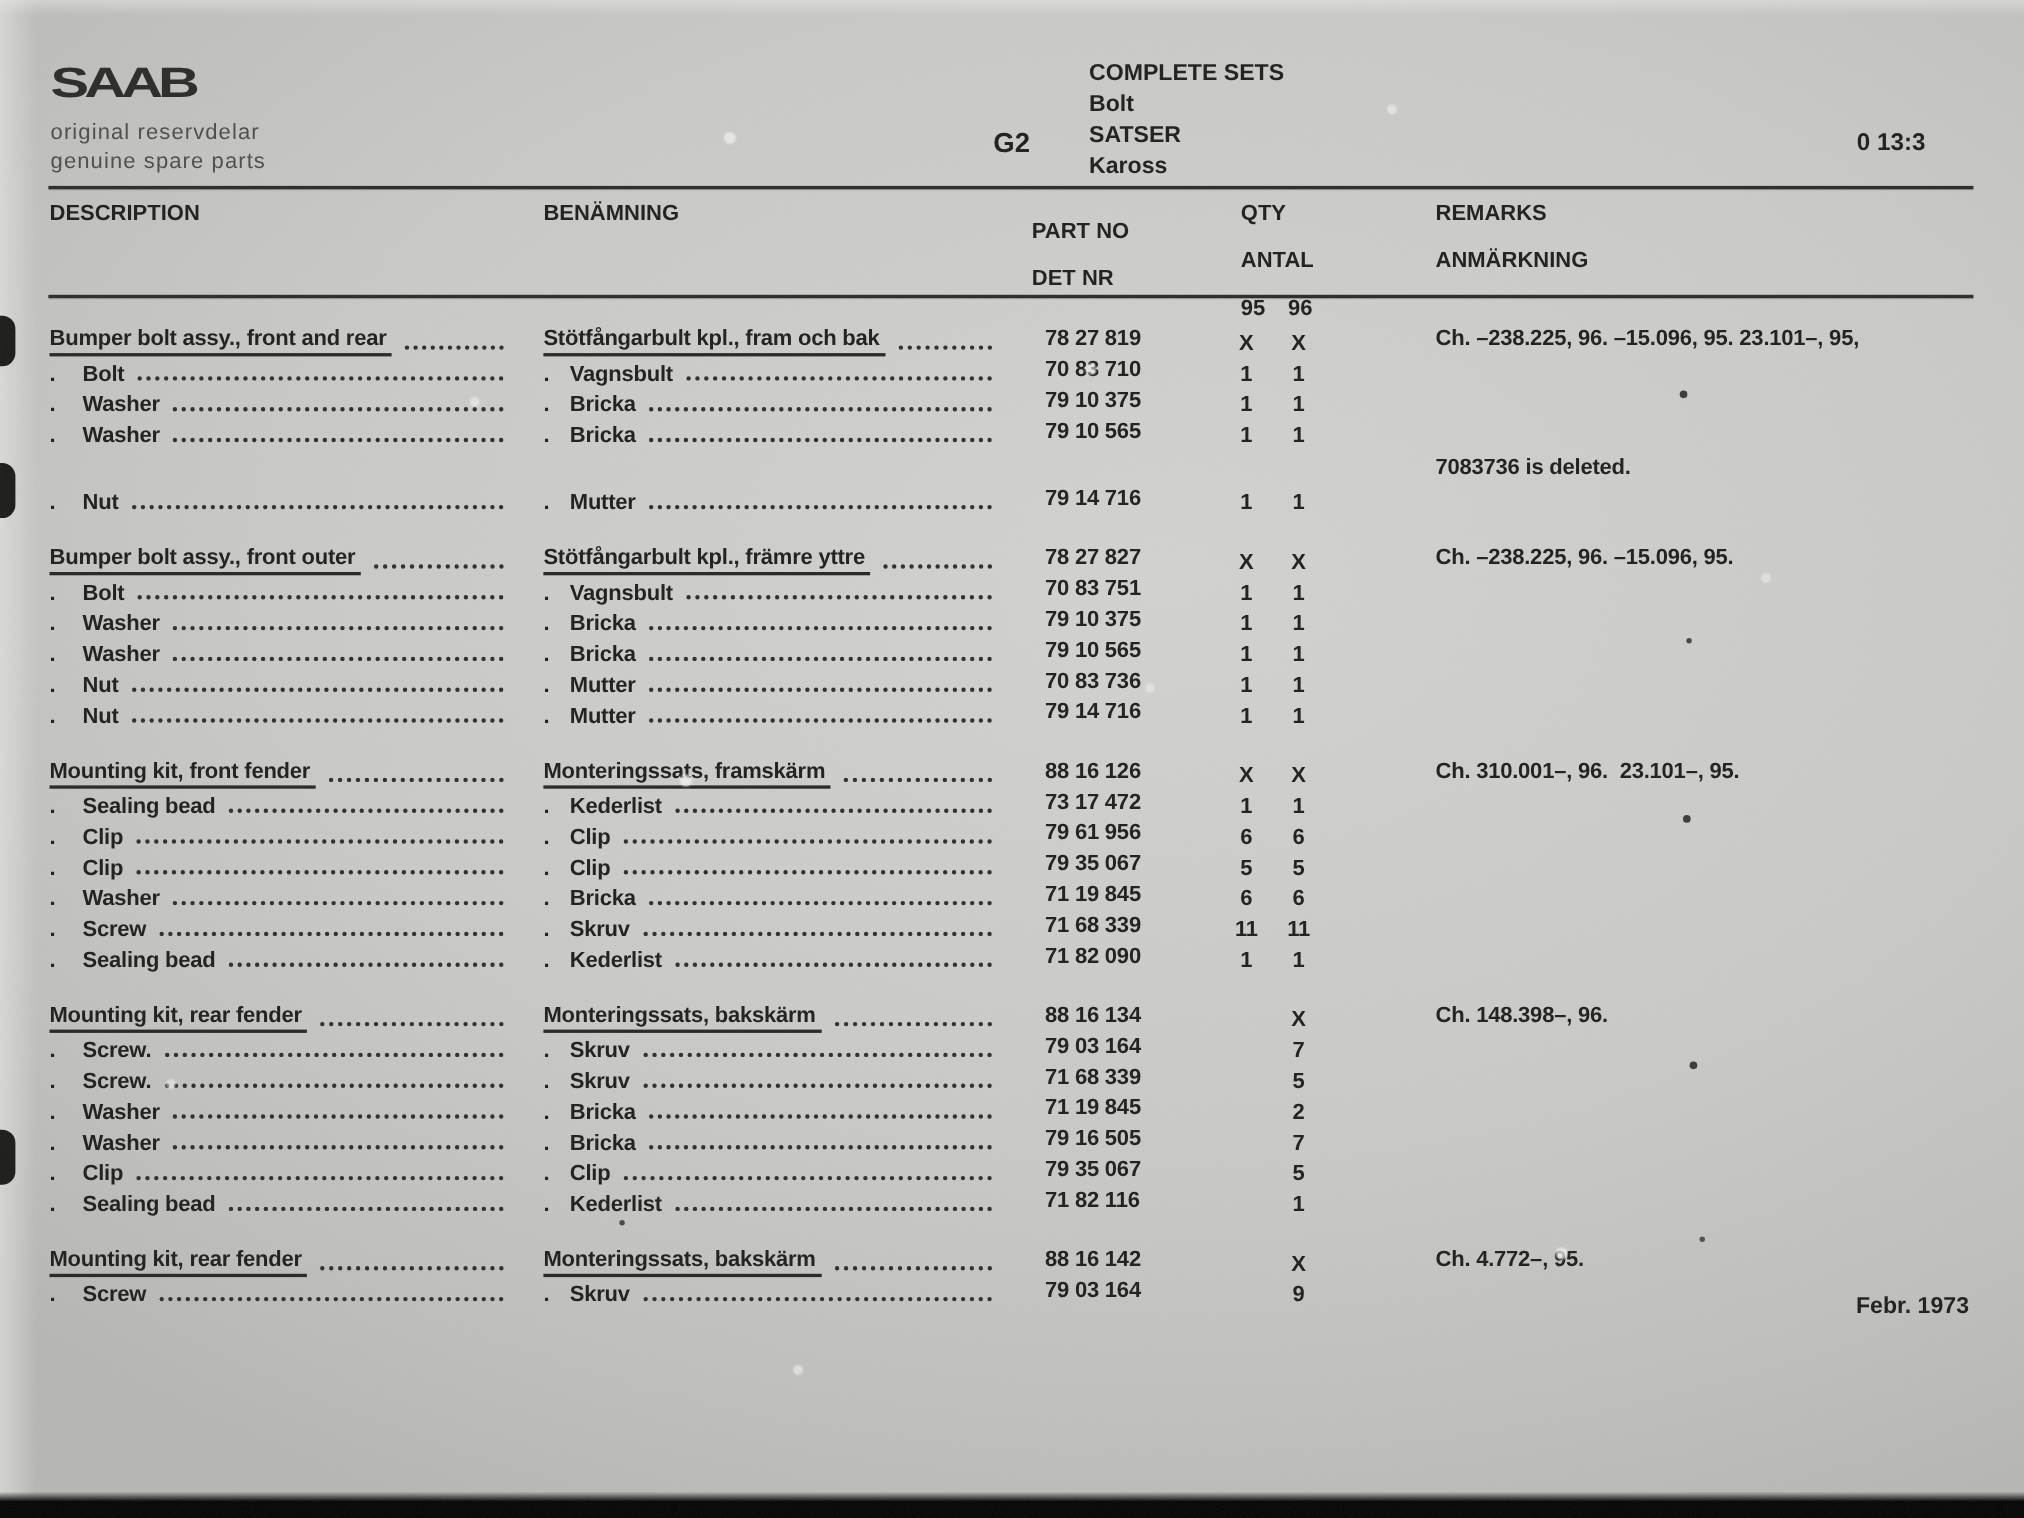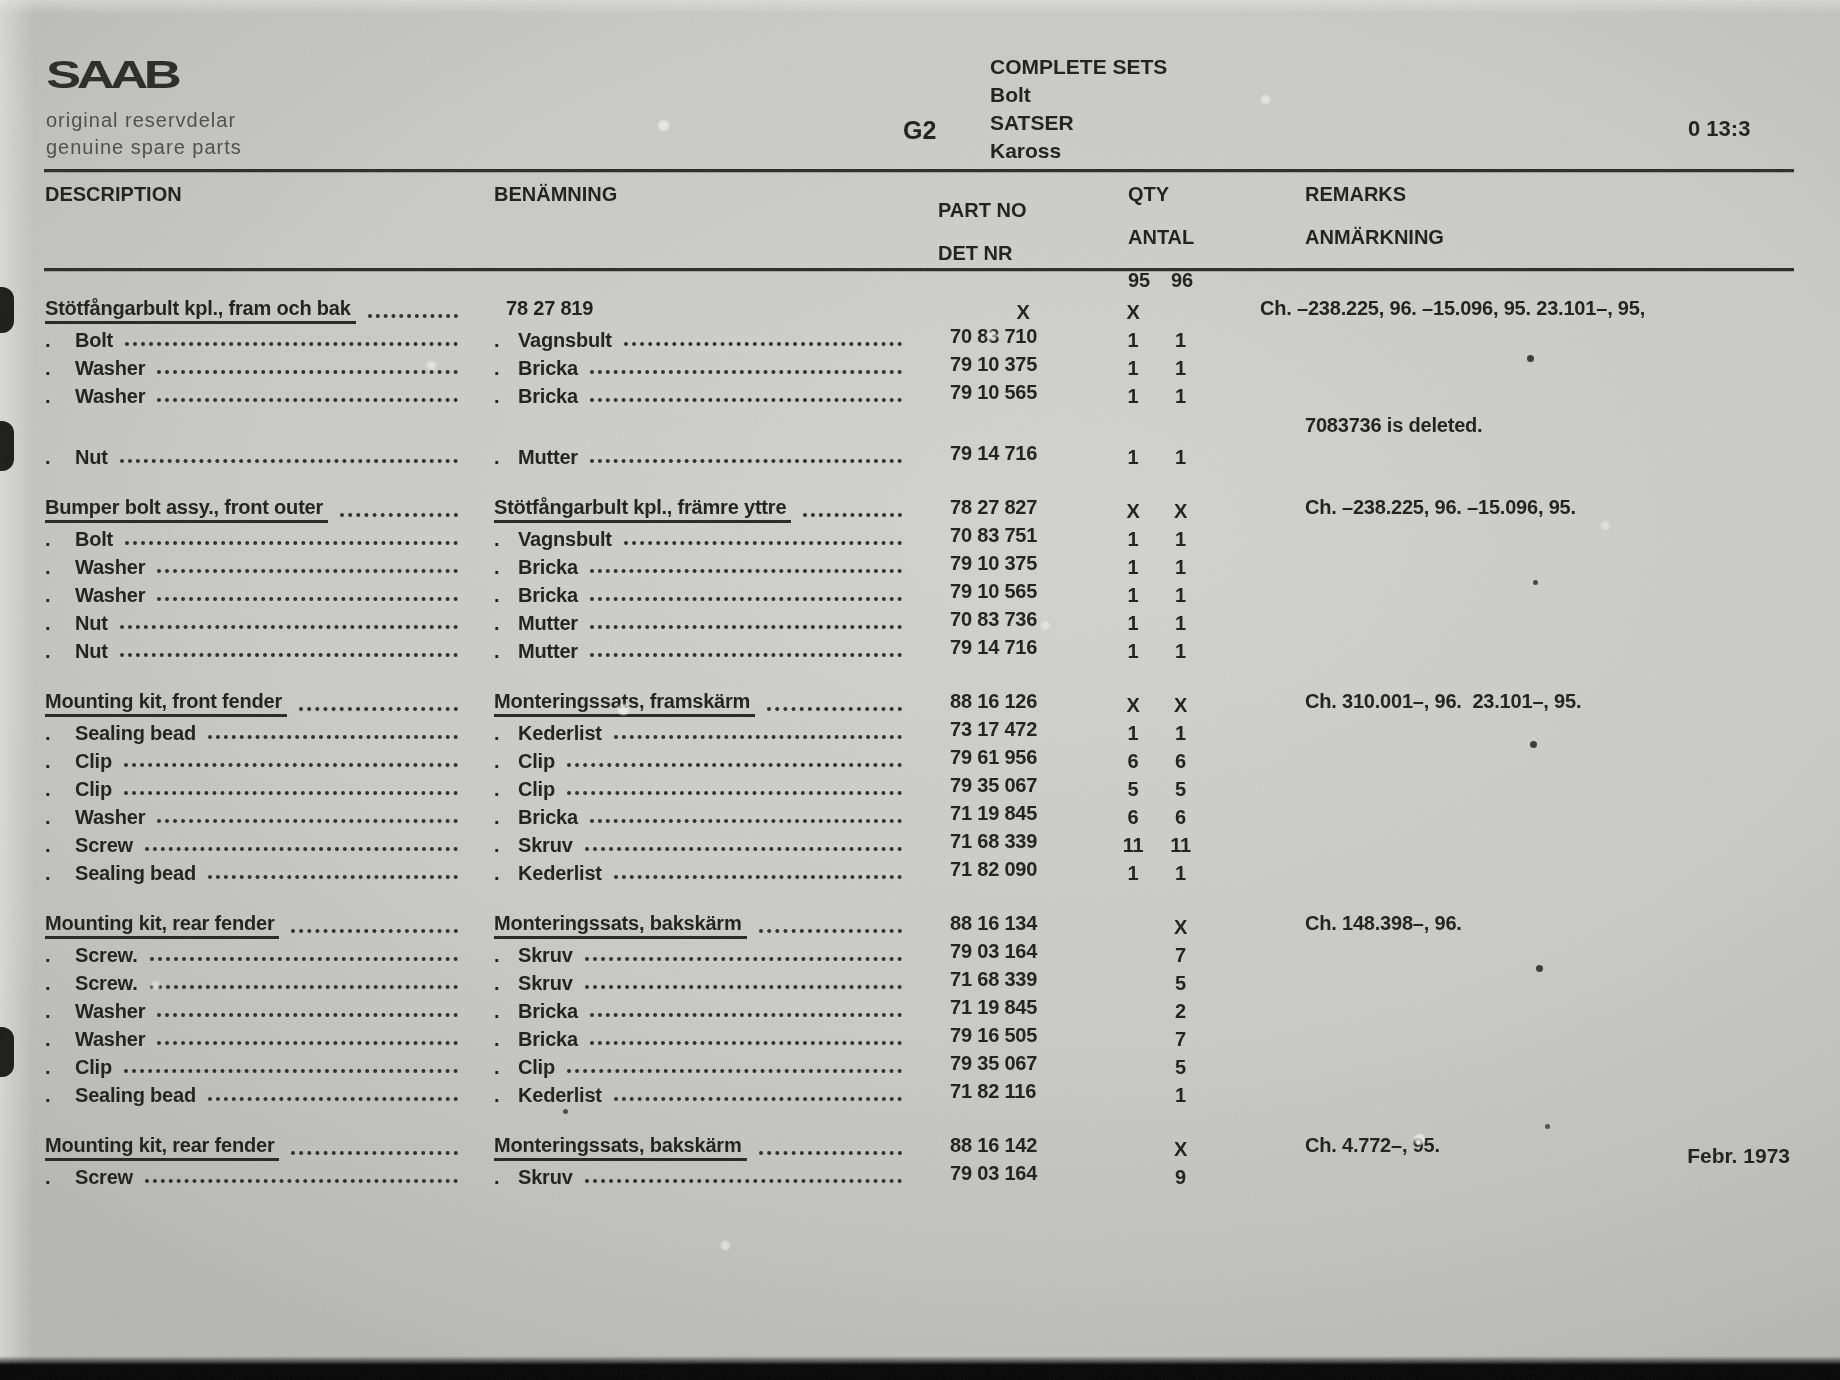--- a/index.html
+++ b/index.html
@@ -54,21 +54,21 @@
   .cell{display:flex;align-items:flex-end;}
   .marker{width:30px;flex:none;}
   .mk2{width:24px;}
   .label{white-space:nowrap;}
   .u{border-bottom:3px solid #262624;padding-bottom:1px;padding-right:5px;}
   .leader{flex:1;border-bottom:4px dotted #2d2d2b;margin:0 36px 6px 12px;min-width:30px;}
   .part{display:block;white-space:nowrap;margin-left:12px;}
   .q{justify-content:center;}
   .remark{display:block;padding-left:102px;white-space:pre;}
 
-  .footer{position:absolute;top:1144px;right:50px;font-size:21px;font-weight:bold;}
+  .footer{position:absolute;top:1176px;right:50px;font-size:21px;font-weight:bold;}
 
   
   .bottom-strip{position:absolute;left:0;right:0;bottom:0;height:24px;
     background:linear-gradient(to top,#050505 0 15px, rgba(5,5,5,.65) 18px, rgba(5,5,5,0) 24px);}
   .blob{position:absolute;left:-3px;width:17px;background:#0d0d0c;border-radius:0 12px 12px 0;opacity:.93;}
   .blob1{top:287px;height:46px;}
   .blob2{top:421px;height:50px;}
   .blob3{top:1027px;height:50px;}
   .specks-dark{position:absolute;top:0;left:0;width:5px;height:5px;border-radius:50%;
     box-shadow:1528px 356px 0 1px #3a3a38, 1533px 580px 0 0 #454543, 1531px 742px 0 1px #3a3a38,
@@ -124,20 +124,24 @@
       <div class="c4">95</div>
       <div class="c5">96</div>
     </div>
   </div>
 
   <div class="rule rule2"></div>
 
   <main class="table">
       <div class="block">
         <div class="grid row">
+          <div class="cell desc">
+            <div class="label u">Bumper bolt assy., front and rear</div>
+            <div class="leader"></div>
+          </div>
           <div class="cell ben">
             <div class="label u">Stötfångarbult kpl., fram och bak</div>
             <div class="leader"></div>
           </div>
           <div class="cell part">78 27 819</div>
           <div class="cell q">X</div>
           <div class="cell q">X</div>
           <div class="cell remark">Ch. –238.225, 96. –15.096, 95. 23.101–, 95,</div>
         </div>
         <div class="grid row">

